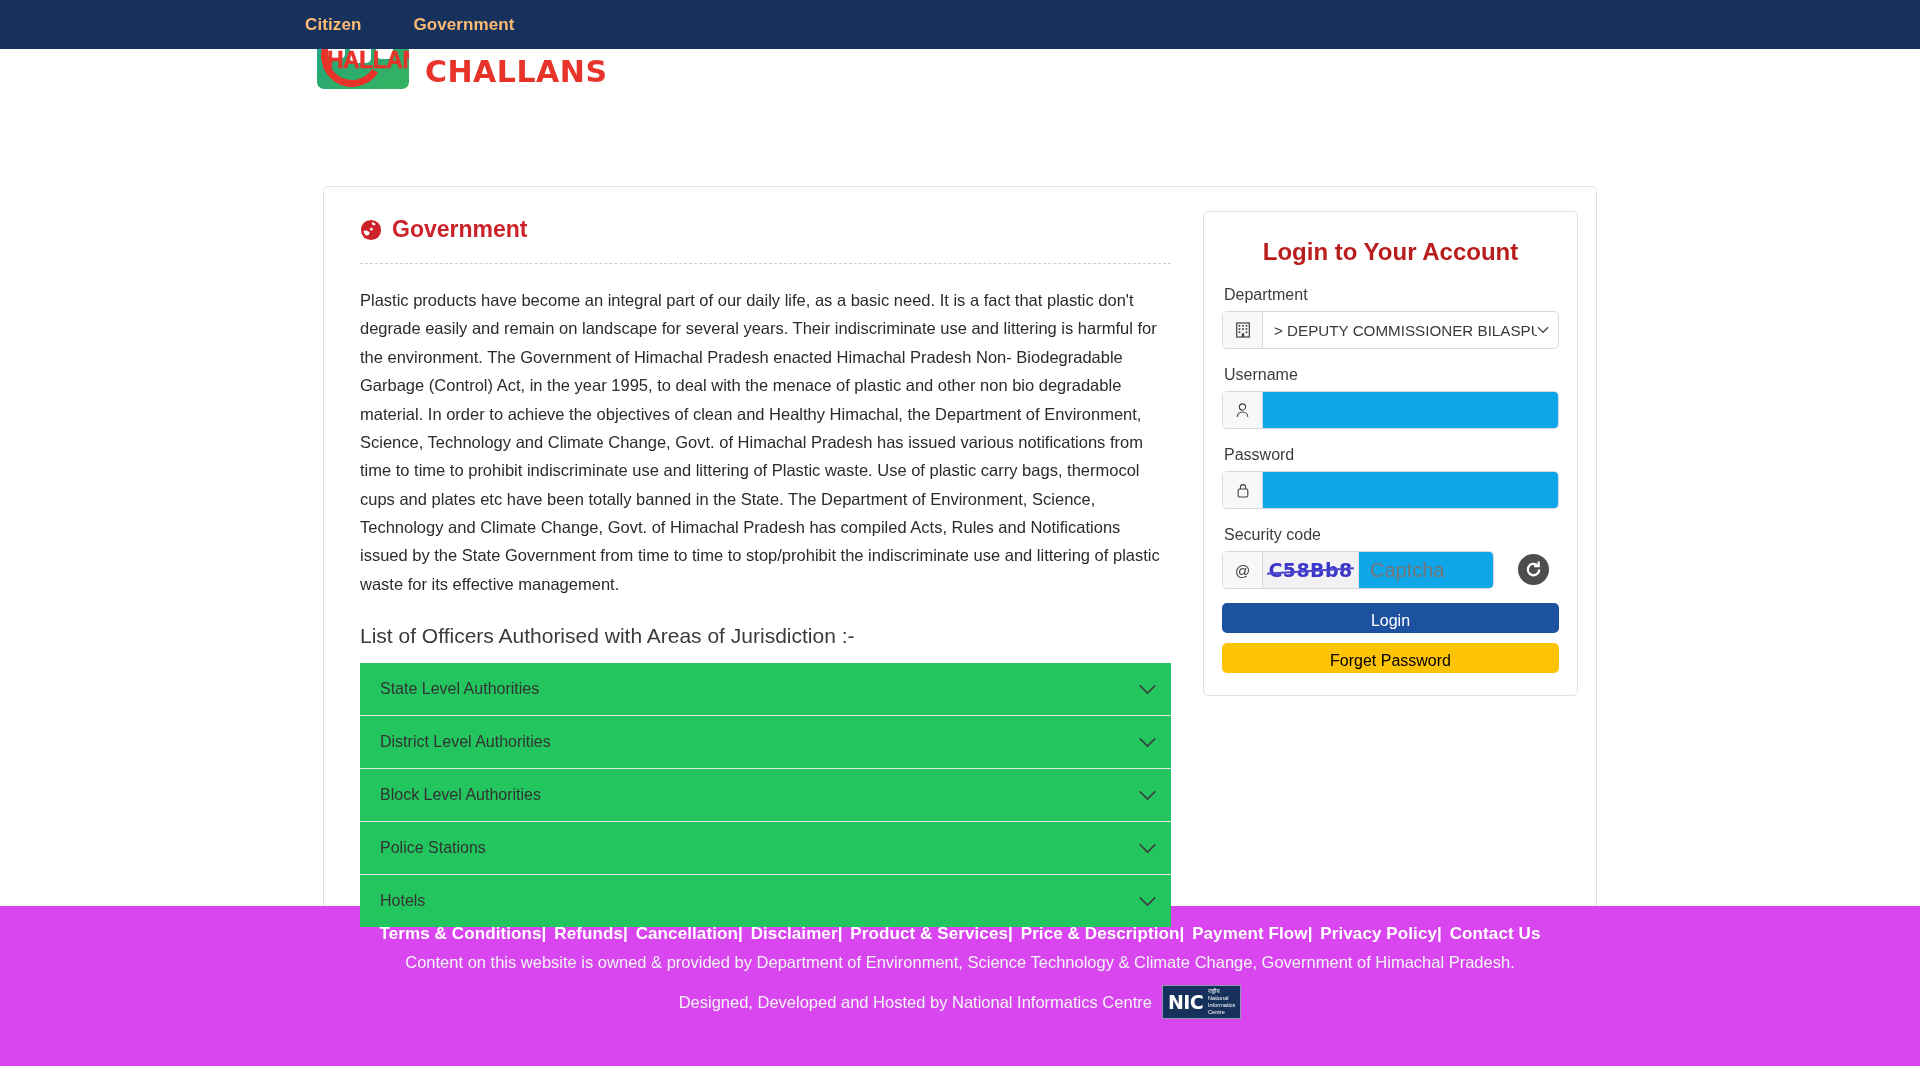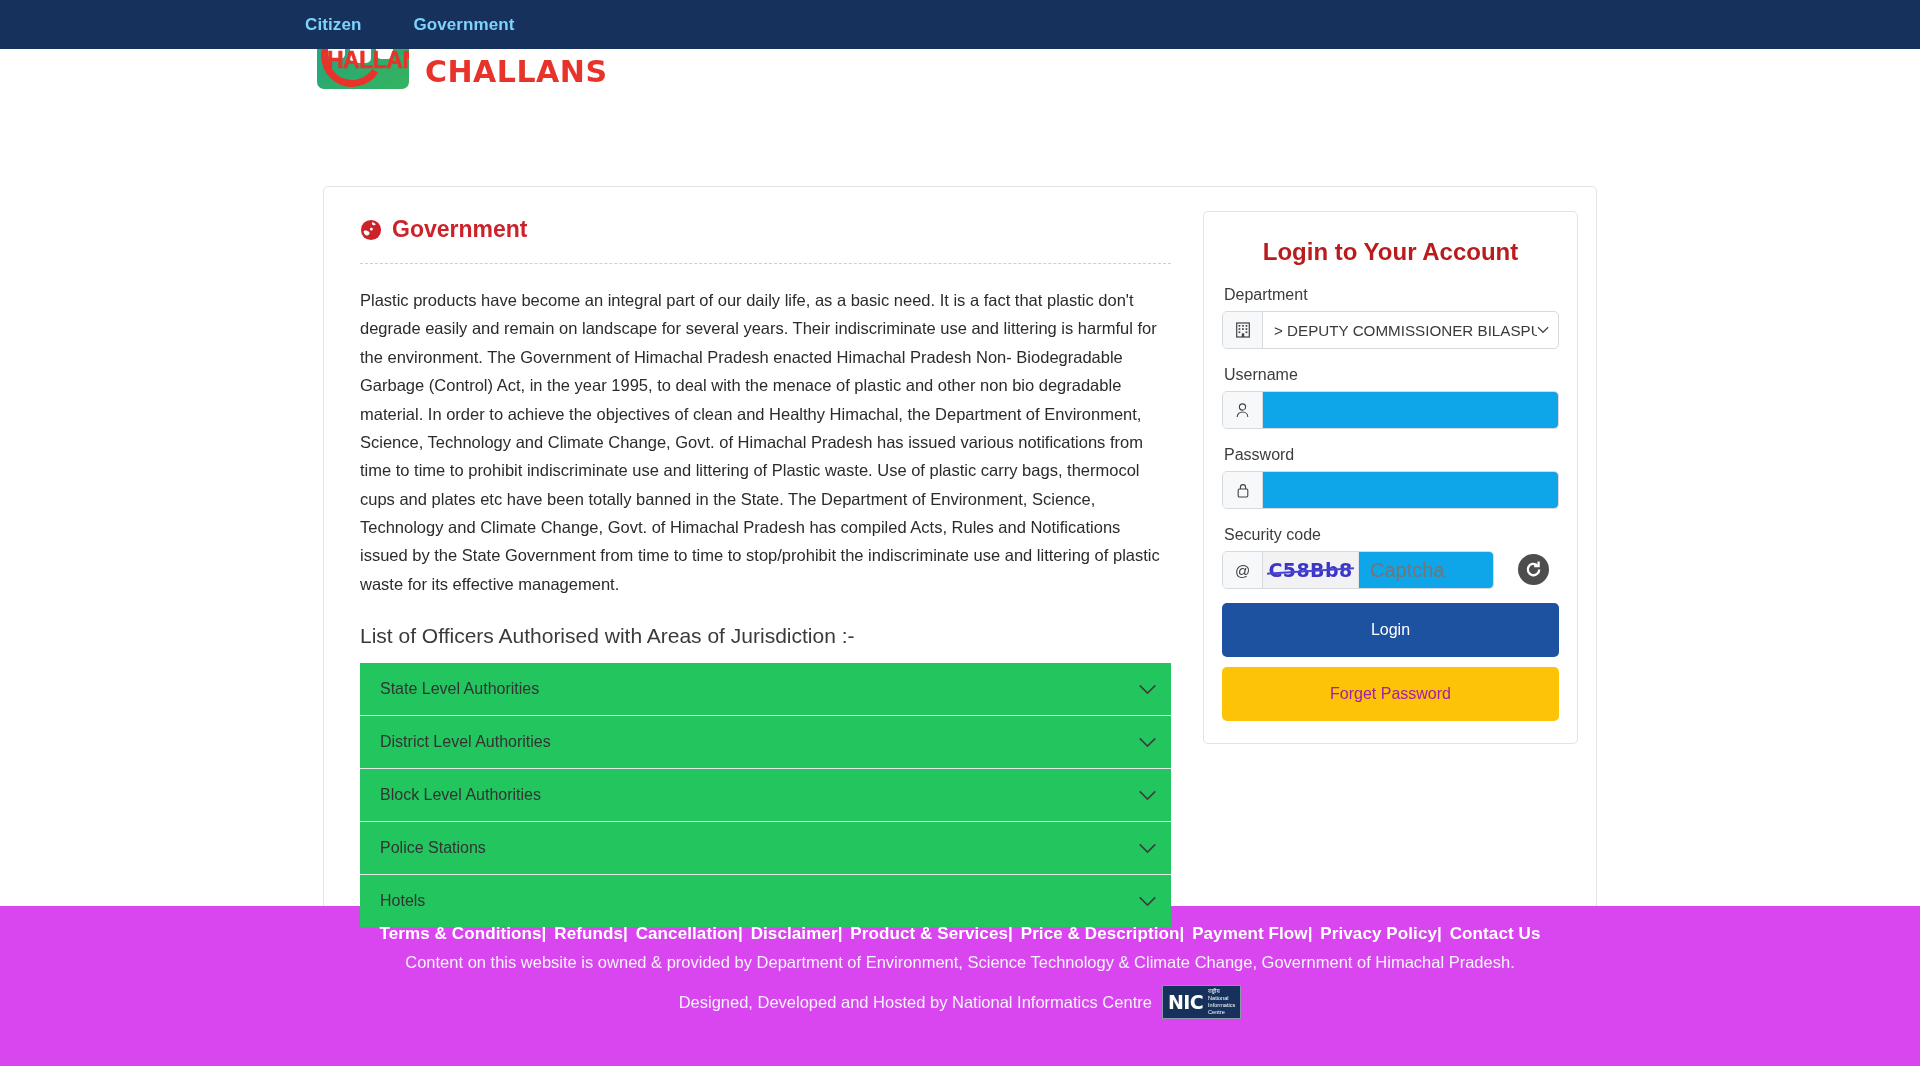--- a/index.html
+++ b/index.html
@@ -14,21 +14,21 @@
   
   .topnav {
     height: 49px;
     background: #16325c;
     display: flex;
     align-items: center;
     padding-left: 305px;
     gap: 52px;
   }
   .topnav a {
-    color: #7dd3fc;
+    color: #fdba74;
     font-size: 17px;
     font-weight: bold;
     text-decoration: none;
     letter-spacing: .1px;
   }
 
   
   .brandband {
     height: 67px;
     background: #ffffff;
@@ -253,30 +253,30 @@
     position: absolute;
     right: 10px; top: 3px;
     width: 31px; height: 31px;
     border-radius: 50%;
     background: #4d4d4d;
     display: flex; align-items: center; justify-content: center;
     cursor: pointer;
   }
   .btn {
     display: block; width: 100%;
-    height: 54px; line-height: 36px;
+    height: 30px; line-height: 36px;
     text-align: center;
     border-radius: 5px;
     border: 0;
     font-size: 16px;
     cursor: pointer;
     font-family: "Liberation Sans", sans-serif;
   }
   .btn-login { background: #1d52a0; color: #ffffff; margin-bottom: 10px; }
-  .btn-forget { background: #fdc306; color: #a21caf; }
+  .btn-forget { background: #fdc306; color: #000000; }
 
   
   .footer {
     background: #d946ef;
     height: 160px;
     color: #ffffff;
     text-align: center;
     padding-top: 18px;
   }
   .flinks {

